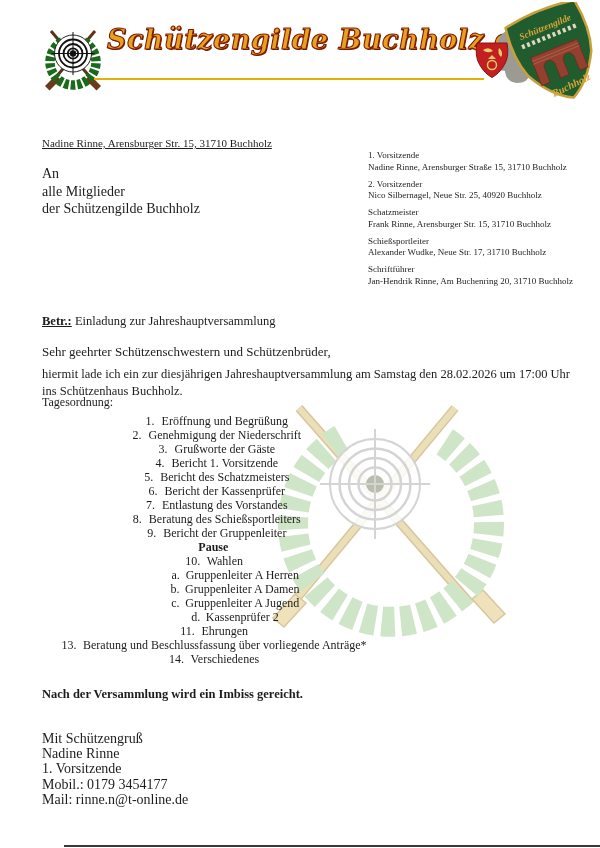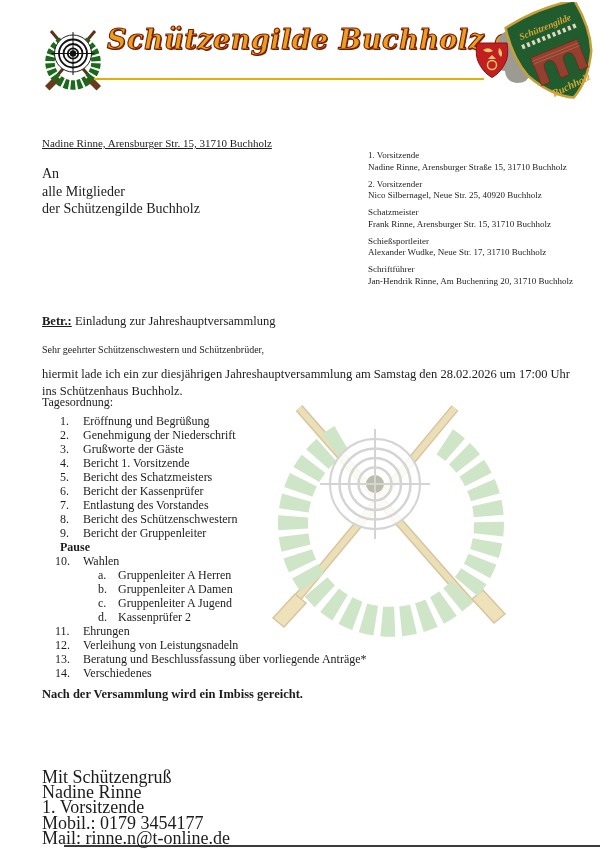--- a/index.html
+++ b/index.html
@@ -24,36 +24,36 @@
   .watermark { left:243px; top:392px; z-index:0; opacity:.75; }
 
   .txt { z-index:2; }
   .sender { left:42px; top:137px; font-size:11px; text-decoration:underline; }
   .recipient { left:42px; top:165px; font-size:14px; line-height:17.5px; }
   .officers { left:368px; top:150px; width:220px; font-size:9px; line-height:11.5px; }
   .officer { margin-bottom:5.5px; white-space:nowrap; }
 
   .subject { left:42px; top:314px; font-size:12.5px;text-align:right; }
   .subject-label { font-weight:bold; text-decoration:underline; }
-  .salutation { left:42px; top:344px; font-size:10px; }
+  .salutation { left:42px; top:344px; font-size:13px; }
   .intro { left:42px; top:366px; font-size:12.5px; line-height:17px; white-space:nowrap; }
 
   .agenda { left:42px; top:395px; font-size:12px; }
   .agenda-heading { margin-bottom:4px; line-height:15px; }
-  .alist { padding-left:18px; }
+  .alist { padding-left:18px;text-align:center; }
   .ali { line-height:14px; white-space:nowrap; }
   .ali .num { display:inline-block; width:23px; }
   .ali.dd { margin-left:-5px; }
   .ali.dd .num { width:28px; }
   .ali.sub { padding-left:38px; }
   .ali.sub .num { width:20px; }
   .pause { font-weight:bold; display:inline-block; line-height:14px; }
 
   .closing { left:42px; top:686px; font-size:12.5px; line-height:16.5px; white-space:nowrap;font-weight:bold; }
-  .signature { left:42px; top:731px; font-size:18px; line-height:15.2px;margin-top:39px; }
+  .signature { left:42px; top:731px; font-size:14px; line-height:15.2px; }
 
   .bottom-line { left:64px; top:845px; width:536px; height:2px; background:#3a3a3a; }
 </style>
 </head>
 <body>
 
 <div class="page">
 
   <svg class="abs logo-left" width="66" height="80" viewBox="0 0 66 80">
     <line x1="11" y1="63" x2="55" y2="11" stroke="#5c3317" stroke-width="3"></line>
@@ -178,21 +178,21 @@
       <div class="ali">
         <span class="num">5.</span><span>Bericht des Schatzmeisters</span>
       </div>
       <div class="ali">
         <span class="num">6.</span><span>Bericht der Kassenprüfer</span>
       </div>
       <div class="ali">
         <span class="num">7.</span><span>Entlastung des Vorstandes</span>
       </div>
       <div class="ali">
-        <span class="num">8.</span><span>Bericht des Schützenschwestern</span>
+        <span class="num">8.</span><span>Beratung des Schießsportleiters</span>
       </div>
       <div class="ali">
         <span class="num">9.</span><span>Bericht der Gruppenleiter</span>
       </div>
       <div class="ali">
         <span class="pause">Pause</span>
       </div>
       <div class="ali dd">
         <span class="num">10.</span><span>Wahlen</span>
       </div>
@@ -203,23 +203,20 @@
         <span class="num">b.</span><span>Gruppenleiter A Damen</span>
       </div>
       <div class="ali sub">
         <span class="num">c.</span><span>Gruppenleiter A Jugend</span>
       </div>
       <div class="ali sub">
         <span class="num">d.</span><span>Kassenprüfer 2</span>
       </div>
       <div class="ali dd">
         <span class="num">11.</span><span>Ehrungen</span>
-      </div>
-      <div class="ali dd">
-        <span class="num">12.</span><span>Verleihung von Leistungsnadeln</span>
       </div>
       <div class="ali dd">
         <span class="num">13.</span><span>Beratung und Beschlussfassung über vorliegende Anträge*</span>
       </div>
       <div class="ali dd">
         <span class="num">14.</span><span>Verschiedenes</span>
       </div>
     </div>
   </div>
 

